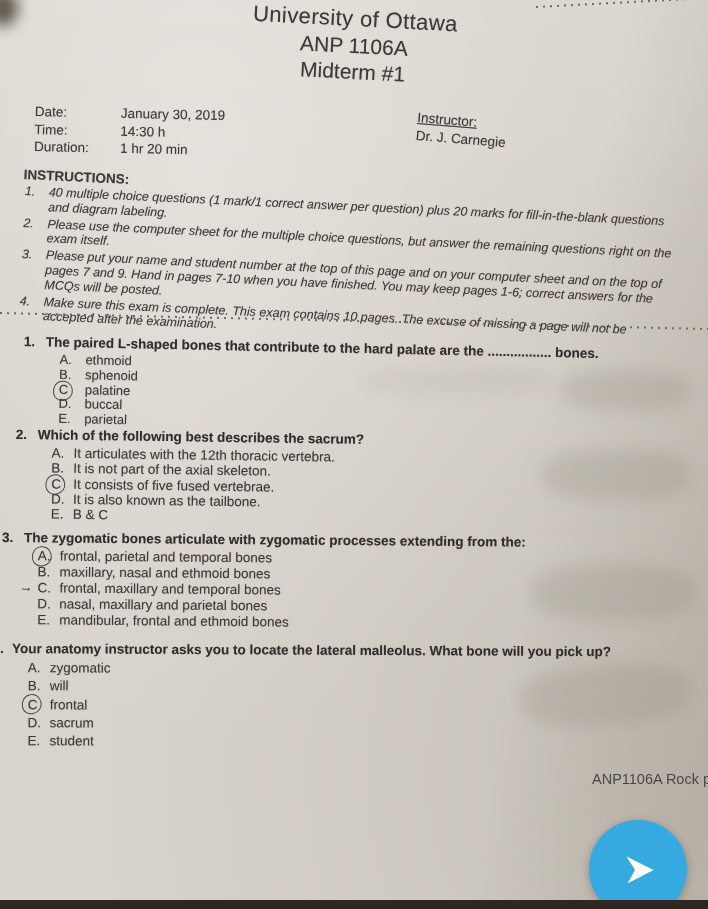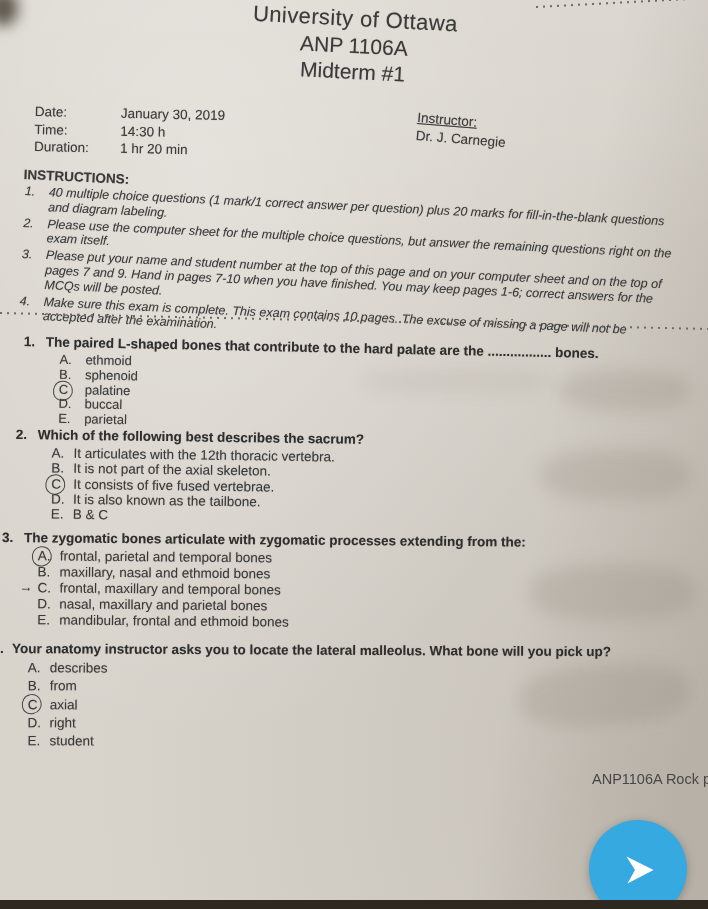--- a/index.html
+++ b/index.html
@@ -228,33 +228,33 @@
 </div>
 
 <div class="q q4 txt">
   <div class="q-stem">
     <span class="q-num">.</span>
     <span>Your anatomy instructor asks you to locate the lateral malleolus.  What bone will you pick up?</span>
   </div>
   <div class="opts">
     <div class="opt">
       <span class="letter">A.</span>
-      <span>describes</span>
-    </div>
-    <div class="opt">
-      <span class="letter">B.</span>
-      <span>from</span>
+      <span>zygomatic</span>
+    </div>
+    <div class="opt">
+      <span class="letter">B.</span>
+      <span>will</span>
     </div>
     <div class="opt">
       <span class="letter circled">C</span>
-      <span>axial</span>
-    </div>
-    <div class="opt">
-      <span class="letter">D.</span>
-      <span>right</span>
+      <span>frontal</span>
+    </div>
+    <div class="opt">
+      <span class="letter">D.</span>
+      <span>sacrum</span>
     </div>
     <div class="opt">
       <span class="letter">E.</span>
       <span>student</span>
     </div>
   </div>
 </div>
 
 <div class="footer-mark">ANP1106A Rock pa</div>
 

